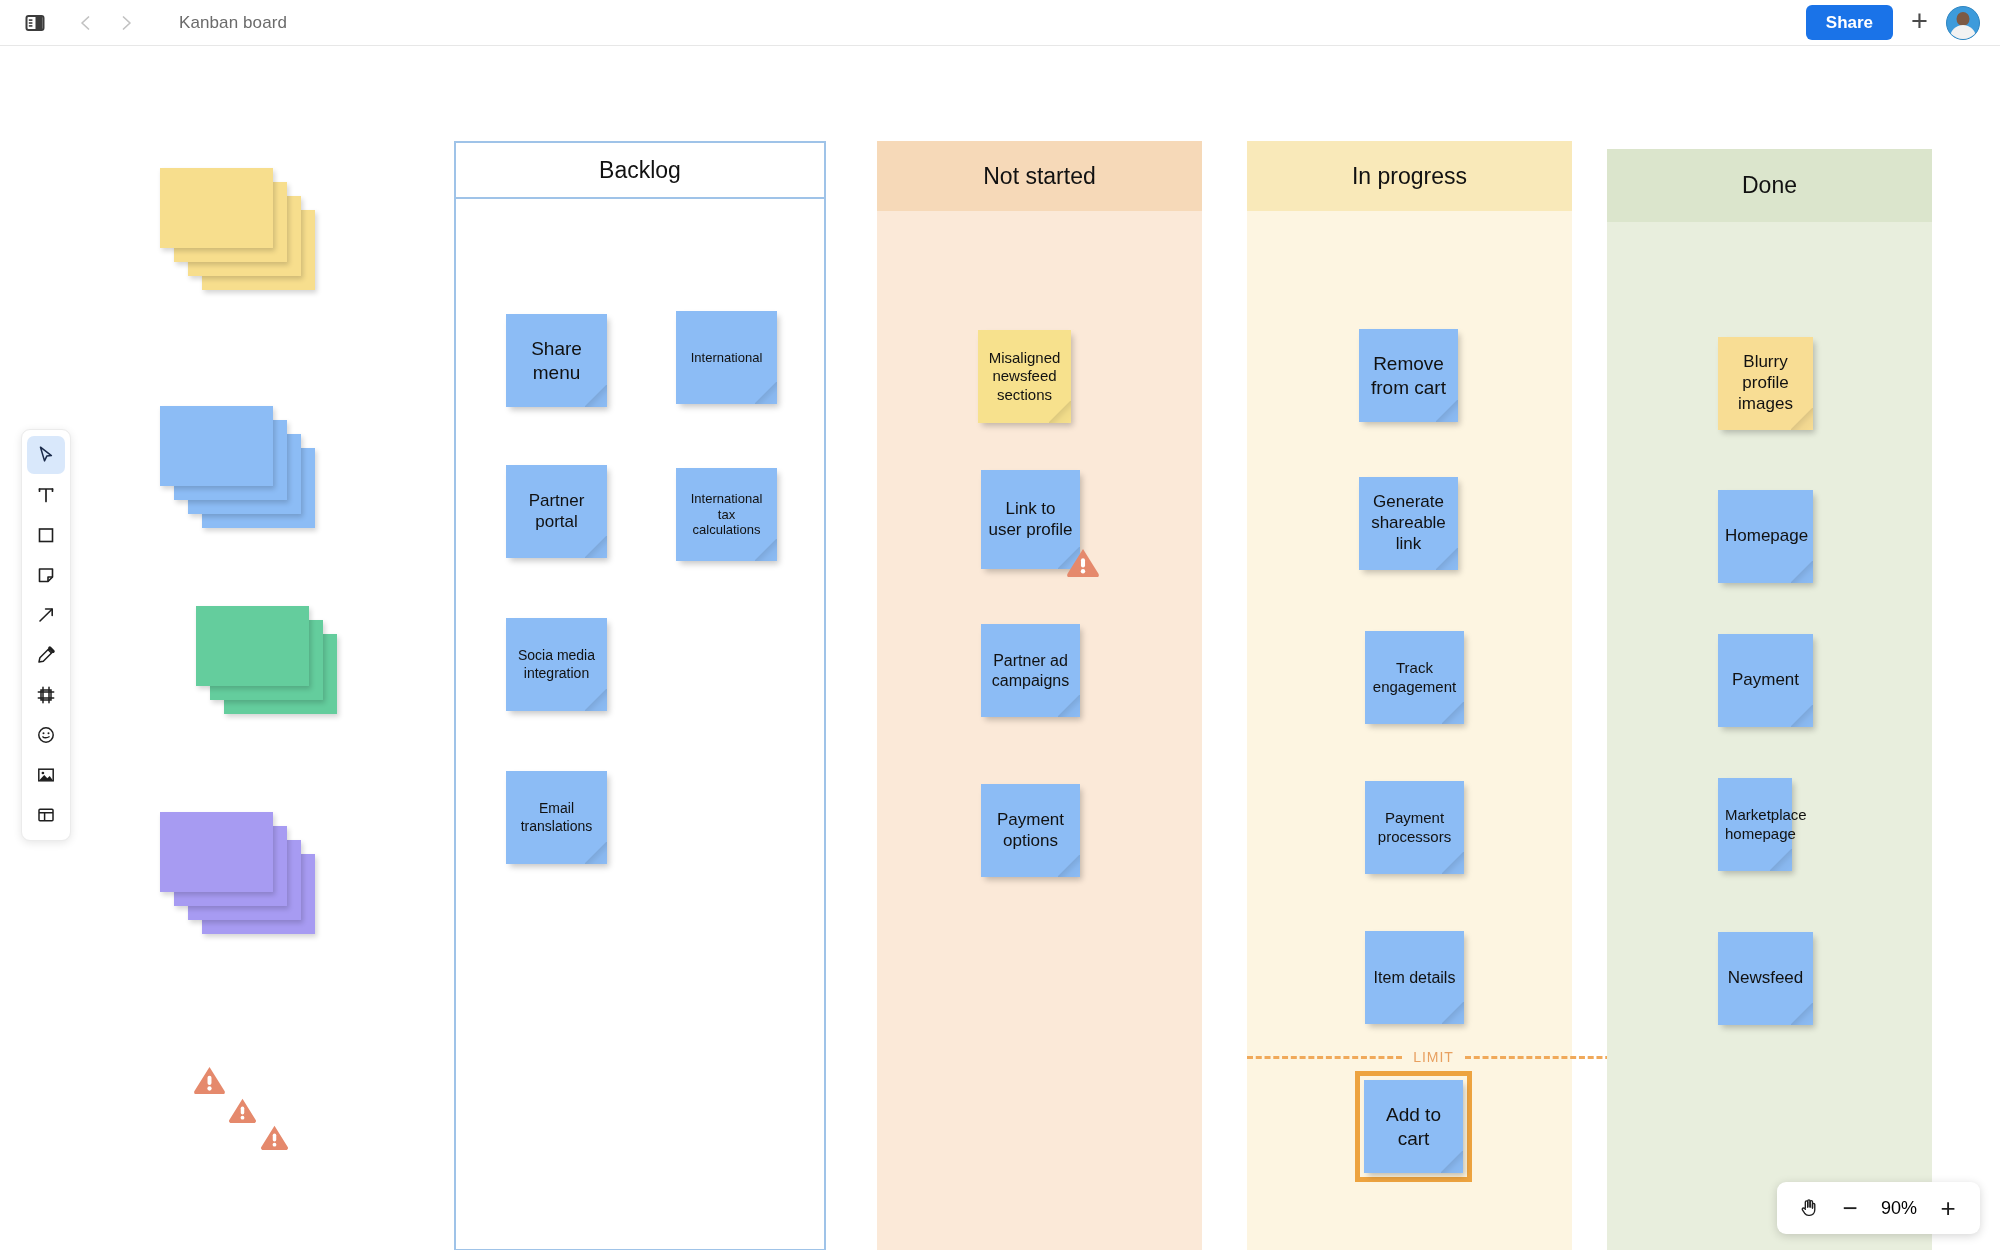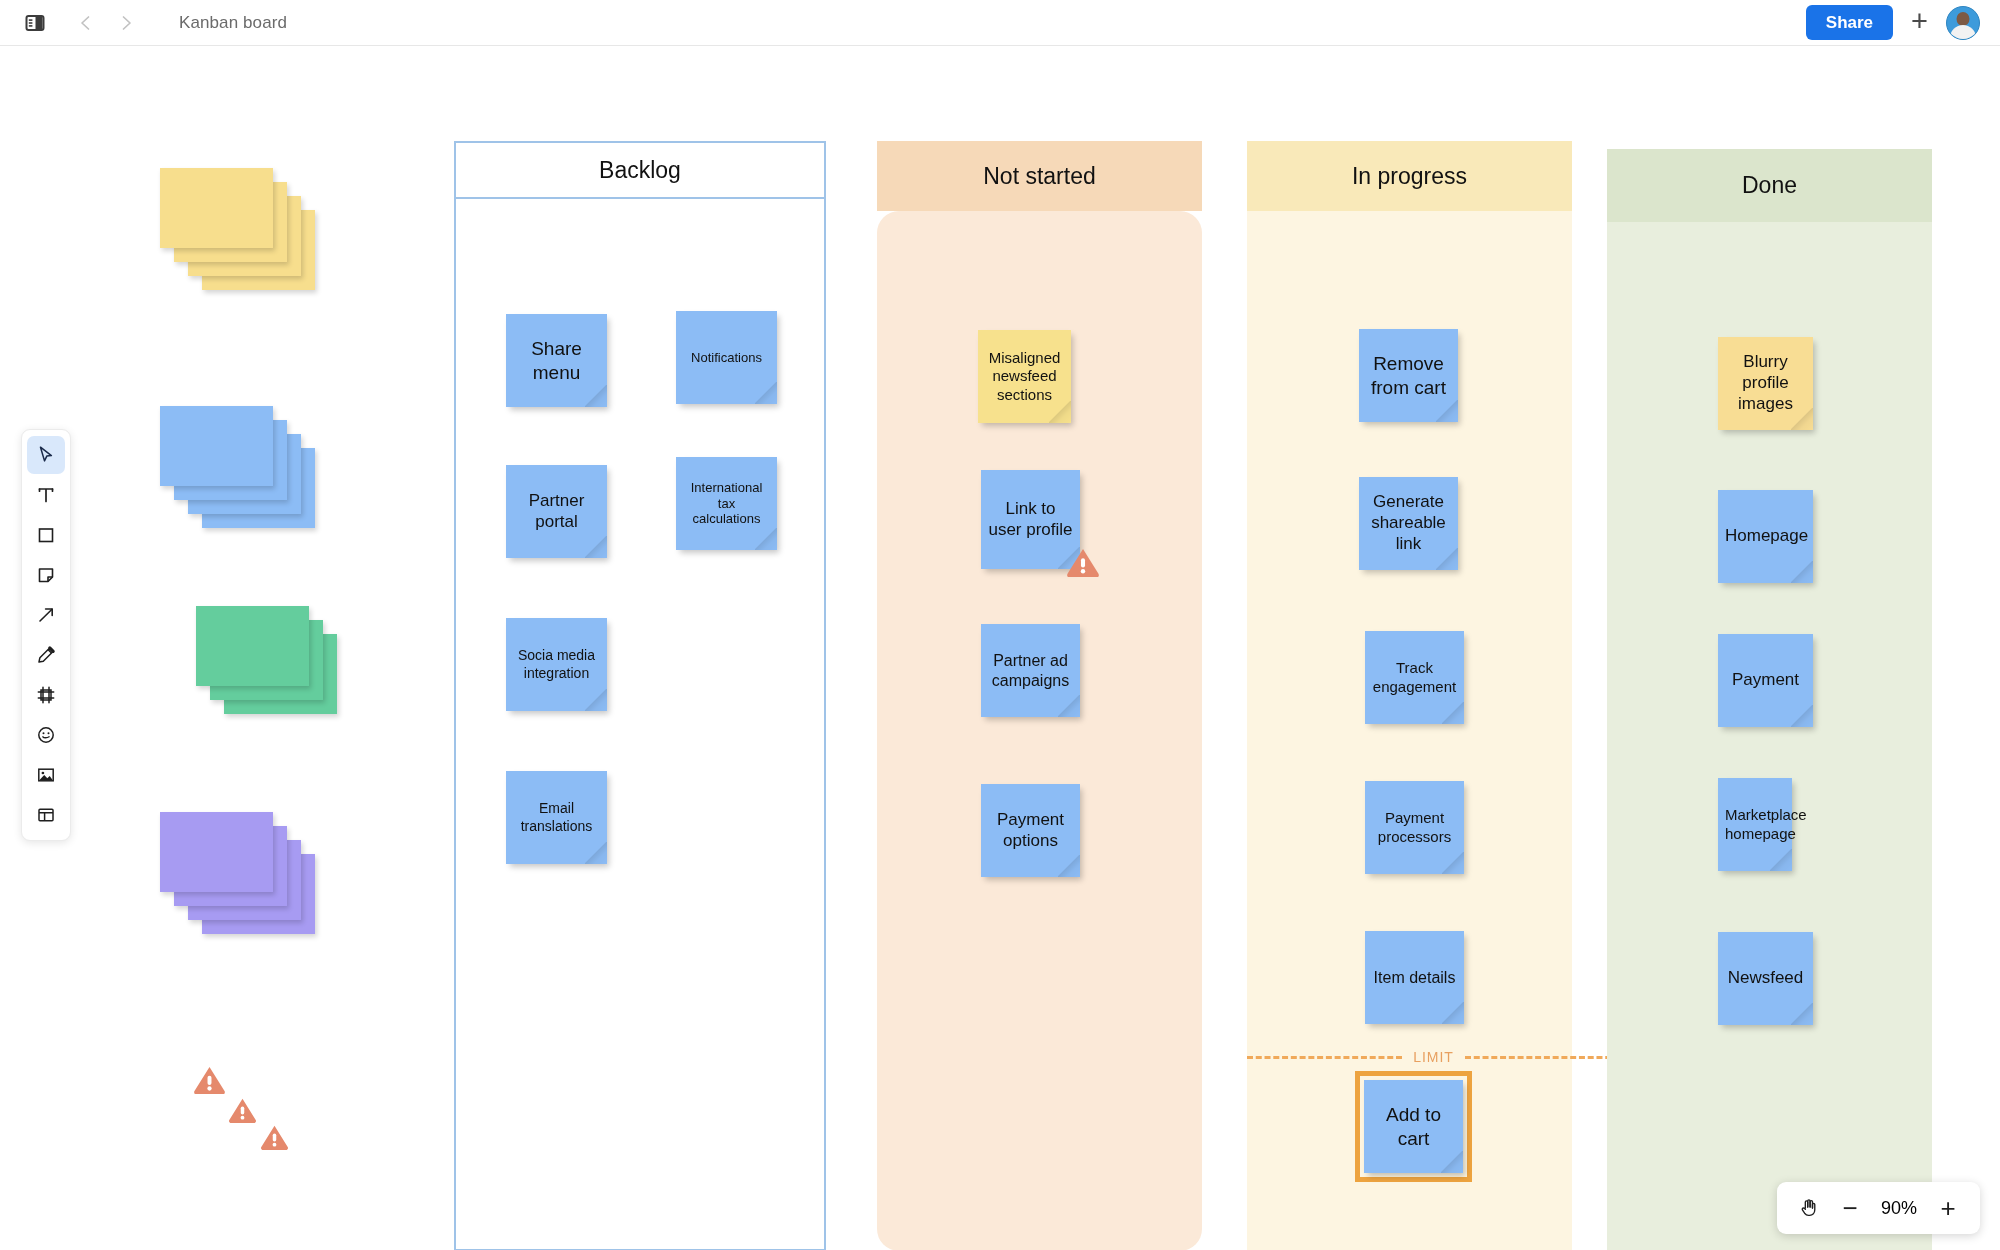--- a/index.html
+++ b/index.html
@@ -348,49 +348,49 @@
         </div>
         <div class="col-body" style="height: 1052px;">
           <div class="note" style="left: 50px; top: 115px; width: 101px; height: 93px; font-size: 19px;">
             <div class="note-body" style="background: rgb(140, 188, 245);"></div>
             <div class="note-fold"></div>
             <div class="note-label">Share menu</div>
           </div>
           <div class="note" style="left: 220px; top: 112px; width: 101px; height: 93px; font-size: 13px;">
             <div class="note-body" style="background: rgb(140, 188, 245);"></div>
             <div class="note-fold"></div>
-            <div class="note-label">Notifications</div>
+            <div class="note-label">International</div>
           </div>
           <div class="note" style="left: 50px; top: 266px; width: 101px; height: 93px; font-size: 17px;">
             <div class="note-body" style="background: rgb(140, 188, 245);"></div>
             <div class="note-fold"></div>
             <div class="note-label">Partner portal</div>
           </div>
-          <div class="note" style="left: 220px; top: 258px; width: 101px; height: 93px; font-size: 13px;">
+          <div class="note" style="left: 220px; top: 269px; width: 101px; height: 93px; font-size: 13px;">
             <div class="note-body" style="background: rgb(140, 188, 245);"></div>
             <div class="note-fold"></div>
             <div class="note-label">International tax calculations</div>
           </div>
           <div class="note" style="left: 50px; top: 419px; width: 101px; height: 93px; font-size: 14px;">
             <div class="note-body" style="background: rgb(140, 188, 245);"></div>
             <div class="note-fold"></div>
             <div class="note-label">Socia media integration</div>
           </div>
           <div class="note" style="left: 50px; top: 572px; width: 101px; height: 93px; font-size: 14px;">
             <div class="note-body" style="background: rgb(140, 188, 245);"></div>
             <div class="note-fold"></div>
             <div class="note-label">Email translations</div>
           </div>
         </div>
       </div>
       <div class="column" id="col-not-started" style="left: 877px; top: 95px; width: 325px; height: 1110px;">
         <div class="col-header" style="height: 70px; background: rgb(246, 217, 184);">
           <span>Not started</span>
         </div>
-        <div class="col-body" style="height: 1040px; background: rgb(251, 233, 216); border-radius: 22px;">
+        <div class="col-body" style="height: 1040px; background: rgb(251, 233, 216);">
           <div class="note" style="left: 101px; top: 119px; width: 93px; height: 93px; font-size: 15px;">
             <div class="note-body" style="background: rgb(247, 225, 141);"></div>
             <div class="note-fold"></div>
             <div class="note-label">Misaligned newsfeed sections</div>
           </div>
           <div class="note" style="left: 104px; top: 259px; width: 99px; height: 99px; font-size: 17px;">
             <div class="note-body" style="background: rgb(140, 188, 245);"></div>
             <div class="note-fold"></div>
             <div class="note-label">Link to user profile</div>
             <div class="note-warn" style="right: -20px; bottom: -14px;"><svg width="34" height="29.92" viewBox="0 0 40 35">

